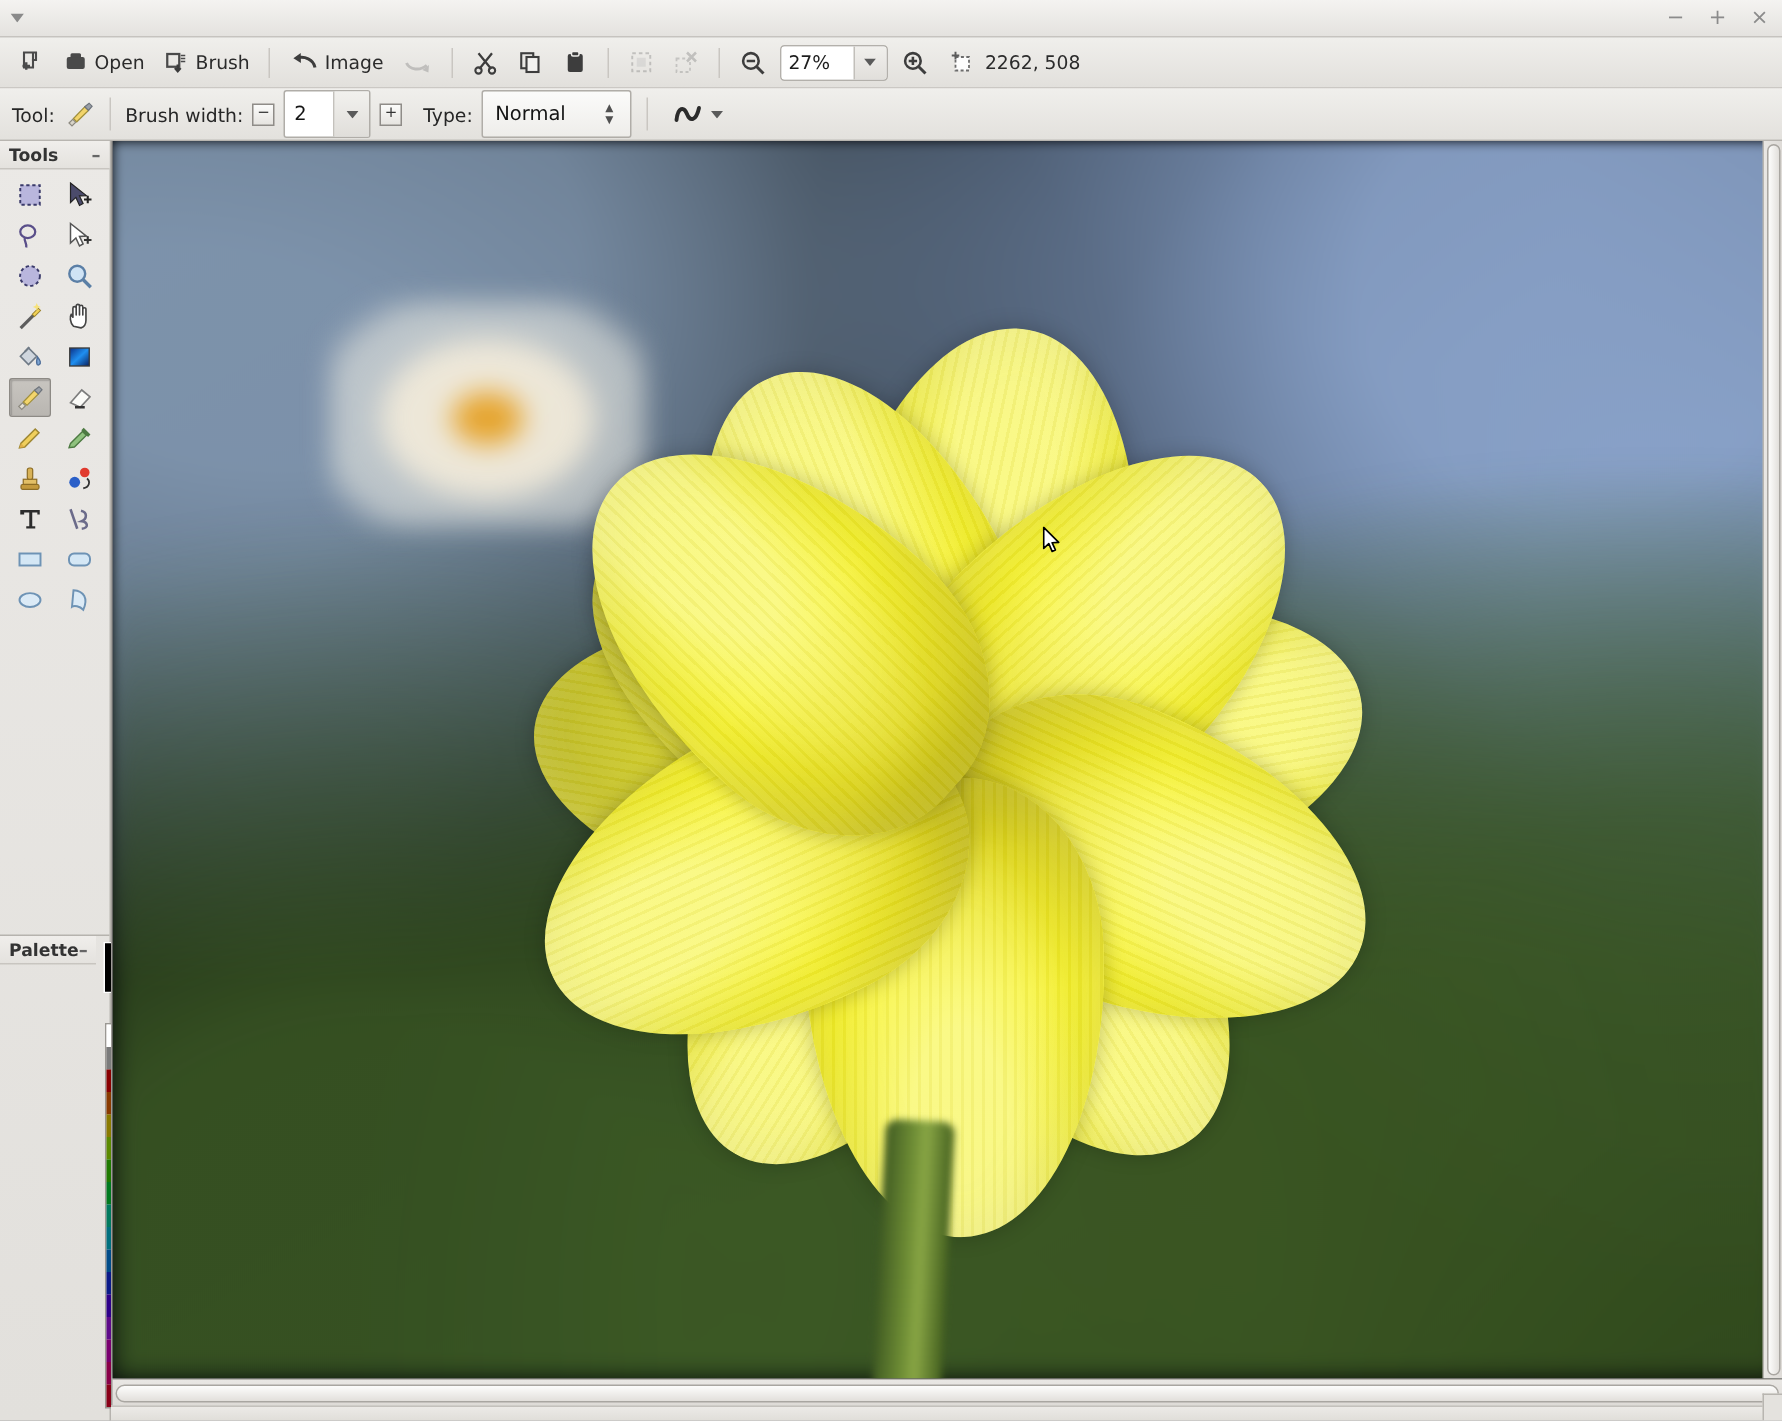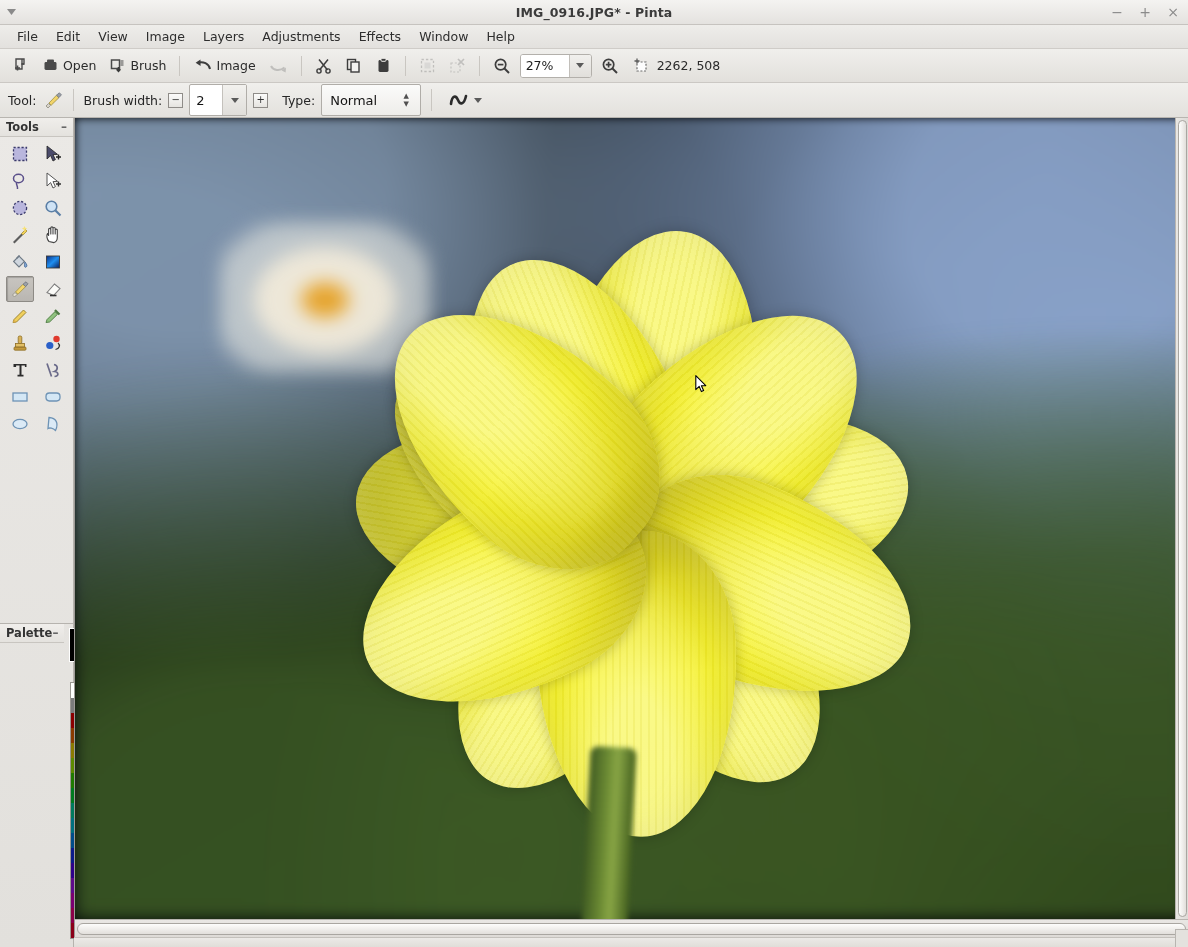--- a/index.html
+++ b/index.html
@@ -417,39 +417,27 @@
 <body>
 
 <div id="app">
 
   <div id="titlebar">
     <div class="tb-menu-arrow">
       <svg width="9" height="6" viewBox="0 0 9 6">
           <path d="M0 0 L9 0 L4.5 6 Z" fill="#8a8a8a"></path>
         </svg>
     </div>
-    <div class="tb-title">IMG_0916.JPG* - Pinta</div>
     <div class="tb-buttons">
       <div class="tb-btn">−</div>
       <div class="tb-btn">+</div>
       <div class="tb-btn">×</div>
     </div>
   </div>
 
-  <div id="menubar">
-    <div class="menu-item">File</div>
-    <div class="menu-item">Edit</div>
-    <div class="menu-item">View</div>
-    <div class="menu-item">Image</div>
-    <div class="menu-item">Layers</div>
-    <div class="menu-item">Adjustments</div>
-    <div class="menu-item">Effects</div>
-    <div class="menu-item">Window</div>
-    <div class="menu-item">Help</div>
-  </div>
 
   <div id="toolbar">
 
     <div class="tbitem">
       <span class="ico">
         <svg width="17" height="17" viewBox="0 0 17 17">
           <path d="M4 2 h8 v5 h-2 v5 H4 Z" fill="none" stroke="#4a4a4a" stroke-width="1.4"></path>
           <path d="M10 2 v5 h2" fill="none" stroke="#4a4a4a" stroke-width="1.4"></path>
           <path d="M3 11 h5 M5.5 8.5 v5" stroke="#4a4a4a" stroke-width="1.6"></path>
         </svg>

